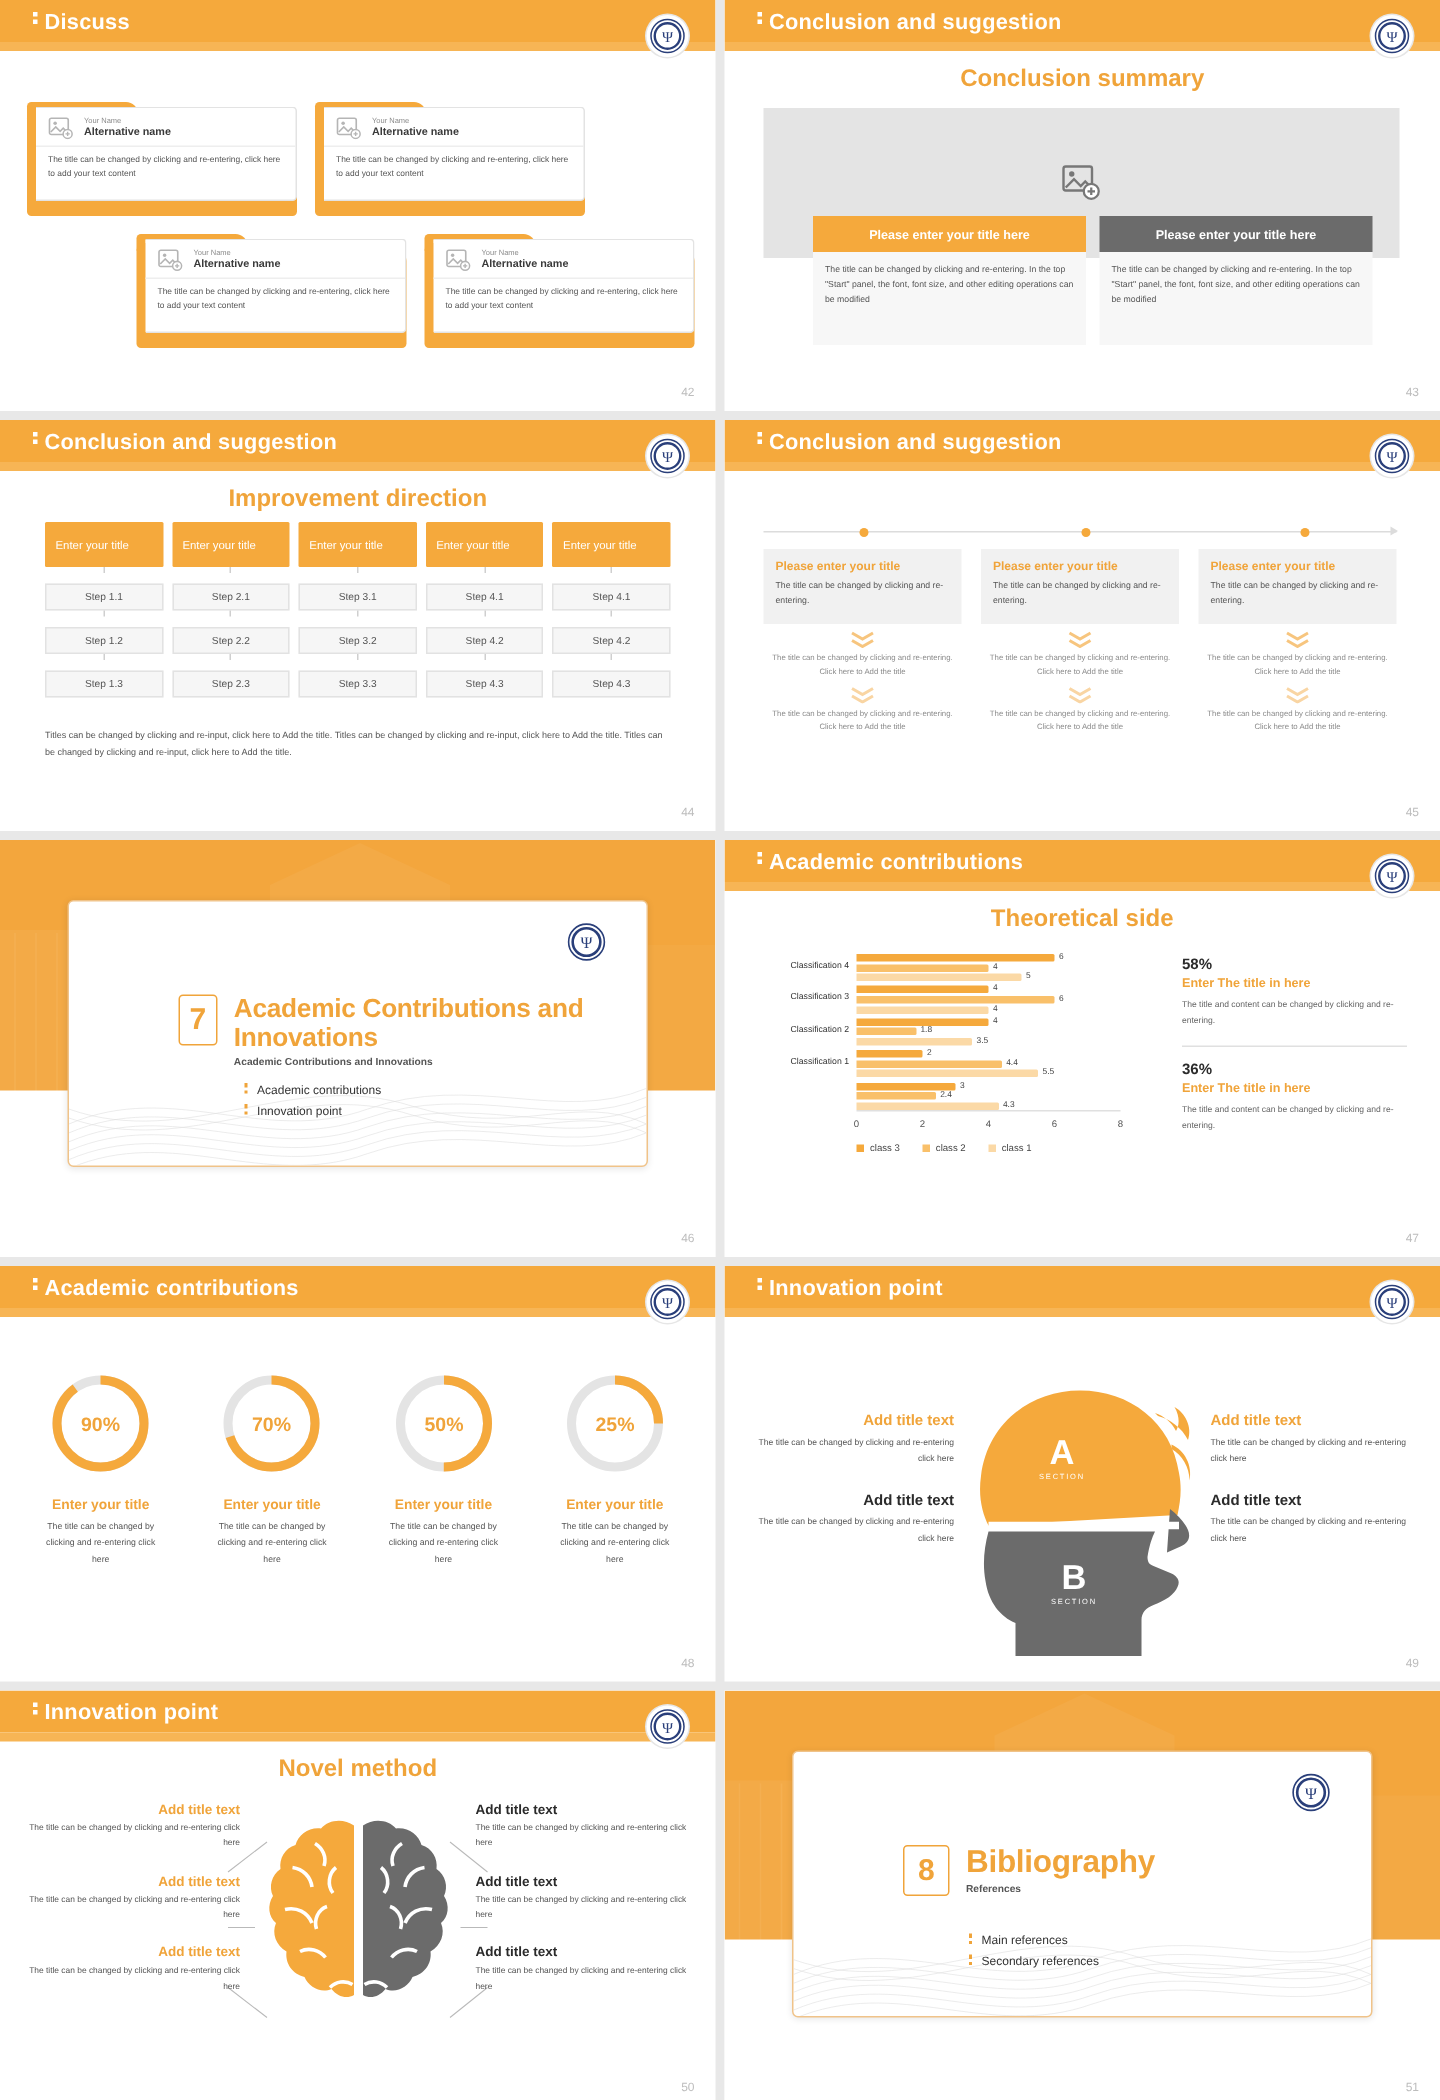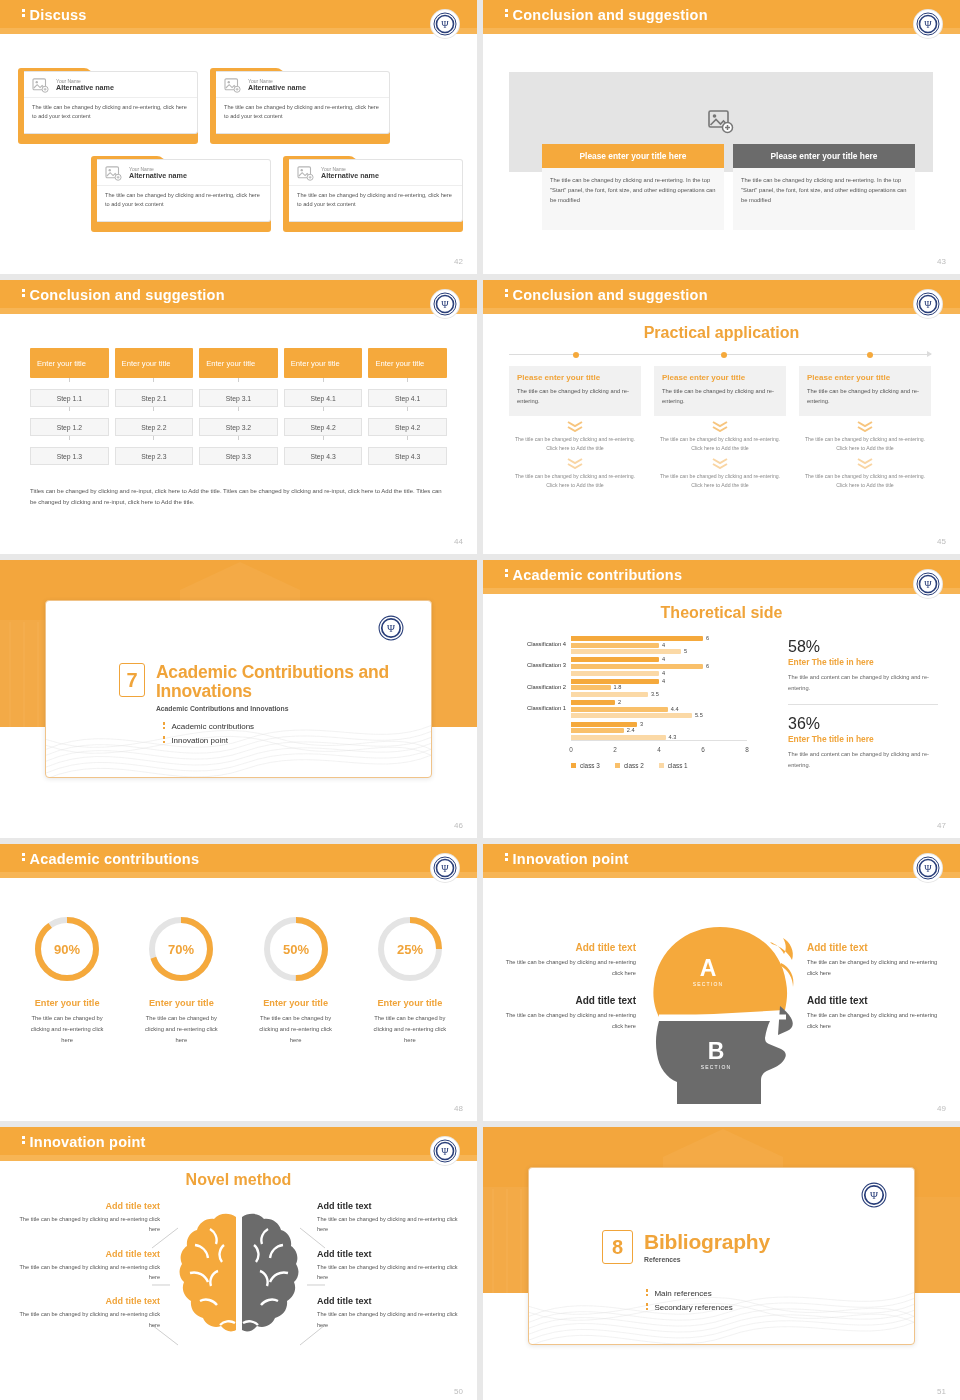--- a/index.html
+++ b/index.html
@@ -138,21 +138,21 @@
   .chart-plot{position:absolute;left:70px;top:0;right:26px;bottom:28px;}
   .bar{position:absolute;height:5px;border-radius:0 1px 1px 0;}
   .bar-lbl{position:absolute;font-size:5.6px;color:#444;top:-1.5px;white-space:nowrap;}
   .cat-lbl{position:absolute;right:100%;margin-right:5px;font-size:5.8px;color:#333;white-space:nowrap;}
   .axis-line{position:absolute;left:0;right:0;bottom:0;height:1px;background:#e0e0e0;}
   .xtick{position:absolute;bottom:-12px;font-size:6.4px;color:#555;transform:translateX(-50%);}
   .legend{position:absolute;left:70px;bottom:0;display:flex;gap:15px;font-size:6.4px;color:#444;}
   .legend span{display:flex;align-items:center;}
   .legend i{width:5px;height:5px;margin-right:4px;display:block;}
   .side{position:absolute;right:22px;top:78px;width:150px;}
-  .side h3{font-size:16px;color:#2b2b2b;font-weight:normal;}
+  .side h3{font-size:10px;color:#2b2b2b;font-weight:bold;}
   .side h4{font-size:8.4px;color:#F0A43A;font-weight:bold;margin:1px 0 5px 0;}
   .side p{font-size:5.7px;color:#666;line-height:1.85;}
   .side hr{border:none;border-top:1px solid #e0e0e0;margin:11px 0 10px 0;}
 
   
   .donuts{position:absolute;left:10px;top:68px;right:10px;display:flex;}
   .dn{flex:1;text-align:center;}
   .dn svg{display:block;margin:0 auto;}
   .dn-pct{font-size:13px;font-weight:bold;fill:#F0A43A;}
   .dn-t{color:#F0A43A;font-size:9.2px;font-weight:bold;margin-top:12px;}
@@ -297,20 +297,21 @@
     <div class="hdr-title">
       <span class="dcol"><i></i><i></i></span><span>Conclusion and suggestion</span>
     </div>
     <div class="logo">
       <svg width="24" height="24" viewBox="0 0 24 24">
           <circle cx="12" cy="12" r="11" fill="#fff" stroke="#2a3f7a" stroke-width="1"></circle>
           <circle cx="12" cy="12" r="8.5" fill="#fff" stroke="#2a3f7a" stroke-width="1.6"></circle>
           <text x="12" y="16" font-size="10" font-family="Liberation Serif, serif" fill="#2a3f7a" text-anchor="middle">Ψ</text>
         </svg>
     </div>
+    <div class="slide-title">Conclusion summary</div>
 
     <div class="cs-box">
       <svg class="cs-imgico" width="26" height="24" viewBox="0 0 26 24">
         <rect x="1" y="1" width="19" height="16" rx="1.5" fill="none" stroke="#777" stroke-width="1.6"></rect>
         <circle cx="6.5" cy="6" r="1.8" fill="#777"></circle>
         <path d="M2.5 15l5.5-5.5L12.5 14l3-3 4.5 4.5" fill="none" stroke="#777" stroke-width="1.6"></path>
         <circle cx="19.5" cy="17.5" r="5" fill="#fff" stroke="#777" stroke-width="1.5"></circle>
         <path d="M19.5 15v5M17 17.5h5" stroke="#777" stroke-width="1.5"></path>
       </svg>
     </div>
@@ -333,20 +334,21 @@
     <div class="hdr-title">
       <span class="dcol"><i></i><i></i></span><span>Conclusion and suggestion</span>
     </div>
     <div class="logo">
       <svg width="24" height="24" viewBox="0 0 24 24">
           <circle cx="12" cy="12" r="11" fill="#fff" stroke="#2a3f7a" stroke-width="1"></circle>
           <circle cx="12" cy="12" r="8.5" fill="#fff" stroke="#2a3f7a" stroke-width="1.6"></circle>
           <text x="12" y="16" font-size="10" font-family="Liberation Serif, serif" fill="#2a3f7a" text-anchor="middle">Ψ</text>
         </svg>
     </div>
+    <div class="slide-title">Improvement direction</div>
 
     <div class="imp">
       <div class="imp-col">
         <div class="imp-head">Enter your title</div>
         <div class="imp-conn"></div>
         <div class="imp-step">Step 1.1</div>
         <div class="imp-conn"></div>
         <div class="imp-step">Step 1.2</div>
         <div class="imp-conn"></div>
         <div class="imp-step">Step 1.3</div>
@@ -398,21 +400,20 @@
     <div class="hdr-title">
       <span class="dcol"><i></i><i></i></span><span>Conclusion and suggestion</span>
     </div>
     <div class="logo">
       <svg width="24" height="24" viewBox="0 0 24 24">
           <circle cx="12" cy="12" r="11" fill="#fff" stroke="#2a3f7a" stroke-width="1"></circle>
           <circle cx="12" cy="12" r="8.5" fill="#fff" stroke="#2a3f7a" stroke-width="1.6"></circle>
           <text x="12" y="16" font-size="10" font-family="Liberation Serif, serif" fill="#2a3f7a" text-anchor="middle">Ψ</text>
         </svg>
     </div>
-    <div class="slide-title">Practical application</div>
 
     <div class="tl">
       <div class="tl-line"></div>
       <div class="tl-arrow"></div>
       <div class="tl-dot" style="left:64px"></div>
       <div class="tl-dot" style="left:212px"></div>
       <div class="tl-dot" style="left:358px"></div>
     </div>
 
     <div class="pa">

